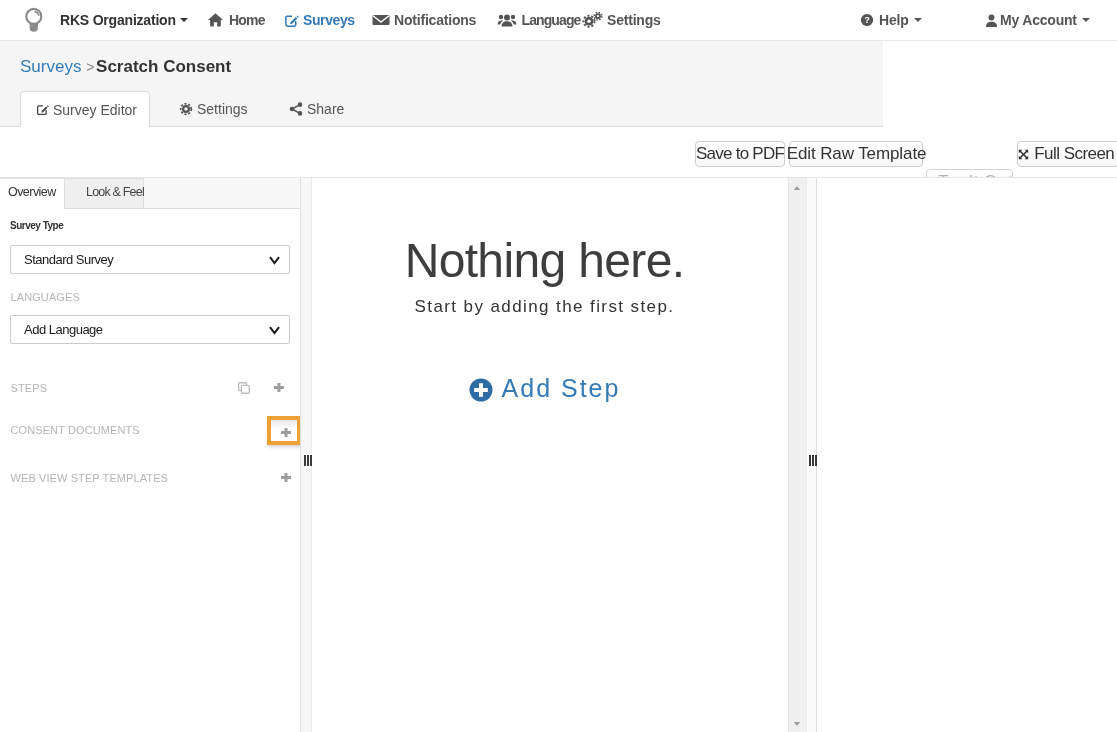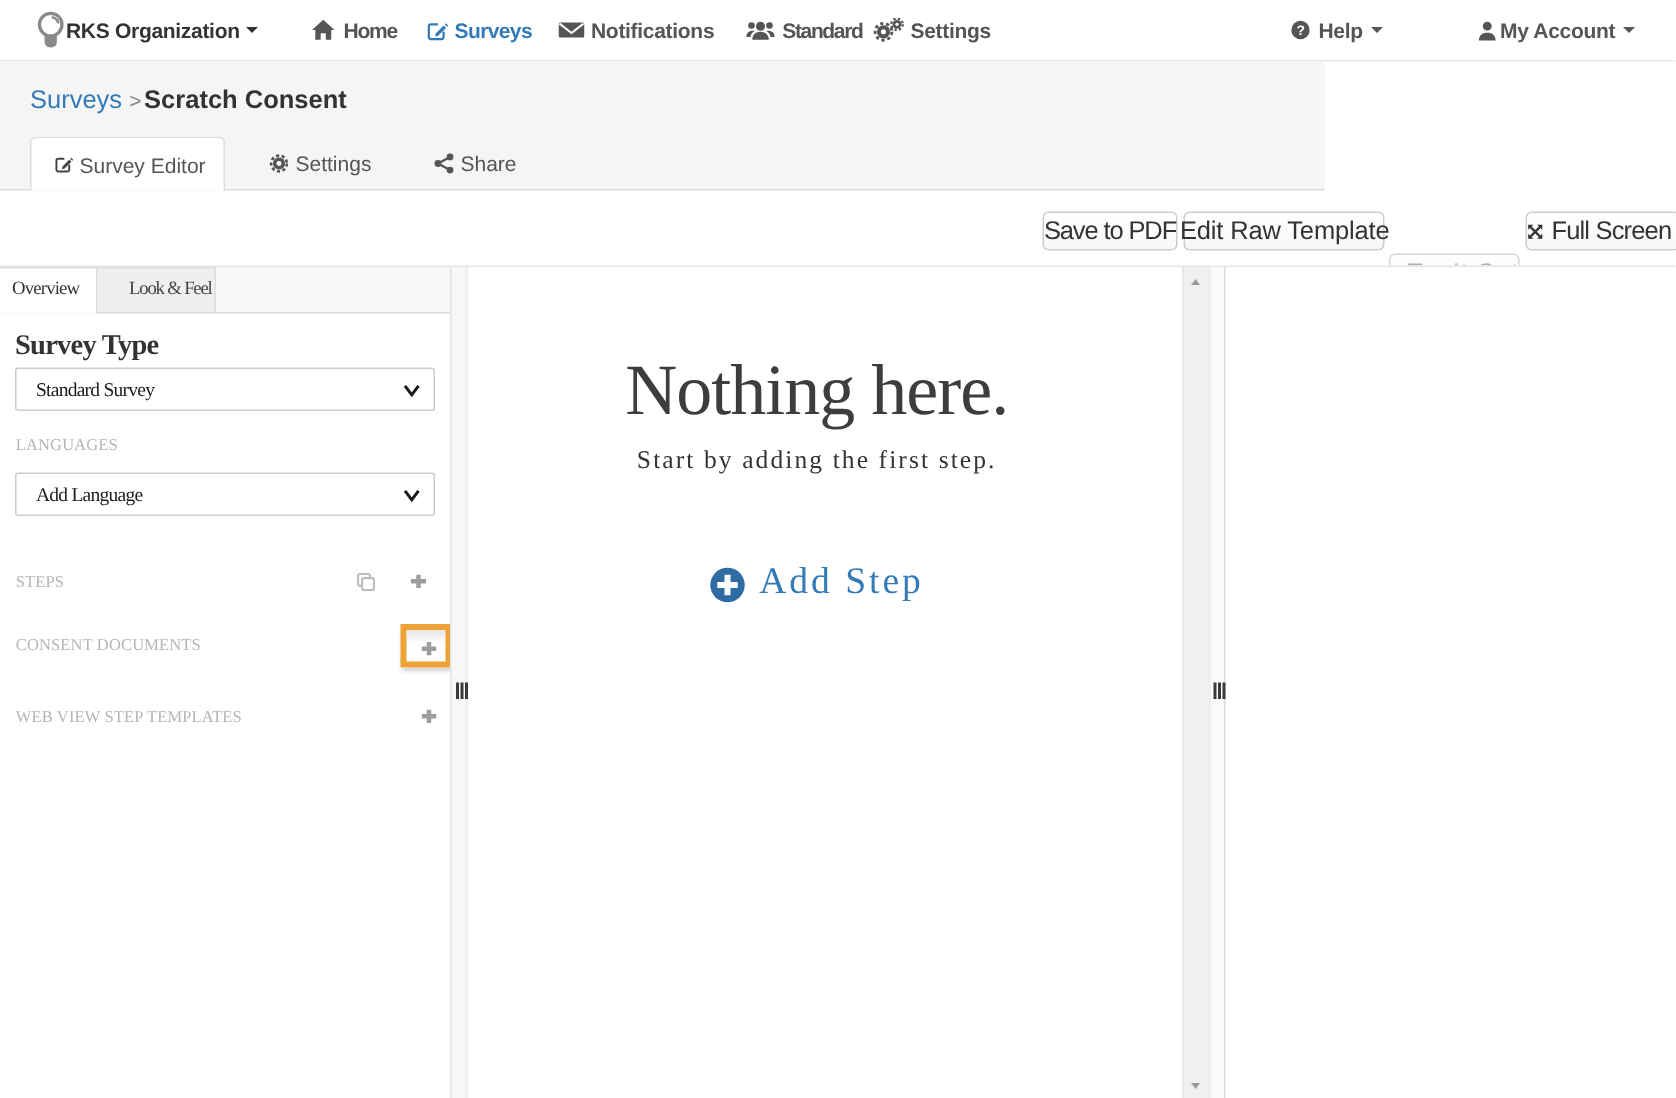--- a/index.html
+++ b/index.html
@@ -5,21 +5,21 @@
 * { margin:0; padding:0; box-sizing:border-box; }
 html,body { width:1117px; height:732px; overflow:hidden; background:#fff;
   font-family:"Liberation Sans", sans-serif; }
 .abs { position:absolute; }
 
 
 #navbar { position:absolute; left:0; top:0; width:1117px; height:41px; background:#fff;
   border-bottom:1px solid #e7e7e7; }
 .navitem { position:absolute; top:0; height:40px; display:flex; align-items:center;
   font-size:14px; font-weight:bold; color:#555; white-space:nowrap; letter-spacing:-.2px; }
-#brand { left:44px; color:#333; }
+#brand { left:60px; color:#333; }
 .caret { display:inline-block; width:0; height:0; border-left:4.5px solid transparent;
   border-right:4.5px solid transparent; border-top:4.5px solid #333; margin-left:7px; }
 .caret.gray { border-top-color:#555; }
 
 
 #subhead { position:absolute; left:0; top:41px; width:883px; height:86px; background:#f5f5f5;
   border-bottom:1px solid #ddd; }
 #crumb { position:absolute; left:20px; top:16px; font-size:17px; color:#337ab7; }
 #crumb .sep { color:#888; font-size:14px; padding:0; margin-right:-3px; }
 #crumb b { color:#333; letter-spacing:0; }
@@ -32,21 +32,21 @@
 
 
 .tbtn { position:absolute; top:141px; height:26px; display:flex; align-items:center;
   justify-content:center; background:linear-gradient(#fff,#f7f7f7); border:1px solid #ccc; border-radius:4px;
   font-size:17px; color:#333; white-space:nowrap; }
 .tbtn svg { margin-right:5px; }
 .tbtn.disabled { color:#b3b3b3; border-color:#d5d5d5;margin-top:28px; }
 
 
 #main { position:absolute; left:0; top:177px; width:1117px; height:476px; background:#fff;
-  border-top:1px solid #e5e5e5;font-family:Liberation Serif, serif; }
+  border-top:1px solid #e5e5e5; }
 
 #ltabs { position:absolute; left:0; top:0; width:300px; height:31px; background:#f7f7f7;
   border-bottom:1px solid #ddd; }
 .ltab { position:absolute; top:0; height:30px; line-height:27px; font-size:12.5px; white-space:nowrap; }
 #ltab1 { left:0; width:65px; background:#fff; border-top:1px solid #ddd; border-right:1px solid #ddd;
   height:31px; color:#333; padding-left:8px; letter-spacing:-.55px; }
 #ltab2 { left:65px; width:79px; background:#efefef; border-top:1px solid #ddd; border-right:1px solid #ddd;
   color:#444; padding-left:21px; letter-spacing:-.8px; }
 
 .lbl { position:absolute; left:10.5px; font-size:11px; color:#b5b5b5; letter-spacing:.1px; line-height:1; }
@@ -110,21 +110,21 @@
   </div>
   <div class="navitem" style="left:497px">
     <svg width="20" height="16" viewBox="0 0 20 16" style="margin-right:4.5px">
         <circle cx="10" cy="5.5" r="3" fill="#555"></circle>
         <path d="M4.5 14.5c0-3.4 2.3-5.3 5.5-5.3s5.5 1.9 5.5 5.3z" fill="#555"></path>
         <circle cx="4" cy="5" r="2.2" fill="#555"></circle>
         <path d="M.6 12.6C.6 10 2.3 8.5 4.7 8.5c.5 0 1 .1 1.4.2-1.6 1-2.6 2.3-2.8 3.9z" fill="#555"></path>
         <circle cx="16" cy="5" r="2.2" fill="#555"></circle>
         <path d="M19.4 12.6c0-2.6-1.7-4.1-4.1-4.1-.5 0-1 .1-1.4.2 1.6 1 2.6 2.3 2.8 3.9z" fill="#555"></path>
       </svg>
-    <span style="letter-spacing:-.9px">Standard</span>
+    <span style="letter-spacing:-.9px">Language</span>
   </div>
   <div class="navitem" style="left:581px">
     <svg width="22" height="17" viewBox="0 0 22 17" style="margin-right:4px">
         <circle cx="8" cy="9.2" r="4.4" fill="#555"></circle>
         <circle cx="8" cy="9.2" r="5.6" fill="none" stroke="#555" stroke-width="1.9" stroke-dasharray="2.1 1.9"></circle>
         <circle cx="8" cy="9.2" r="1.7" fill="#fff"></circle>
         <circle cx="17" cy="4.2" r="2.9" fill="#555"></circle>
         <circle cx="17" cy="4.2" r="3.8" fill="none" stroke="#555" stroke-width="1.6" stroke-dasharray="1.5 1.5"></circle>
         <circle cx="17" cy="4.2" r="1.1" fill="#fff"></circle>
       </svg>
@@ -202,21 +202,21 @@
     </svg>
   <span style="letter-spacing:-.55px">Full Screen</span>
 </div>
 
 <div id="main">
 
   <div id="ltabs"></div>
   <div class="ltab" id="ltab1">Overview</div>
   <div class="ltab" id="ltab2">Look &amp; Feel</div>
 
-  <div class="abs" style="left:10px;top:43px;font-size:19px;font-weight:bold;color:#333;line-height:1;letter-spacing:-.5px">Survey Type</div>
+  <div class="abs" style="left:10px;top:43px;font-size:10px;font-weight:bold;color:#333;line-height:1;letter-spacing:-.5px">Survey Type</div>
   <div class="sel" style="top:67px">Standard Survey
     <svg width="11" height="9" viewBox="0 0 11 9">
         <path d="M1 1.2l4.5 6 4.5-6" fill="none" stroke="#1a1a1a" stroke-width="2"></path>
       </svg>
   </div>
   <div class="lbl" style="top:114px">LANGUAGES</div>
   <div class="sel" style="top:137px">Add Language
     <svg width="11" height="9" viewBox="0 0 11 9">
         <path d="M1 1.2l4.5 6 4.5-6" fill="none" stroke="#1a1a1a" stroke-width="2"></path>
       </svg>

